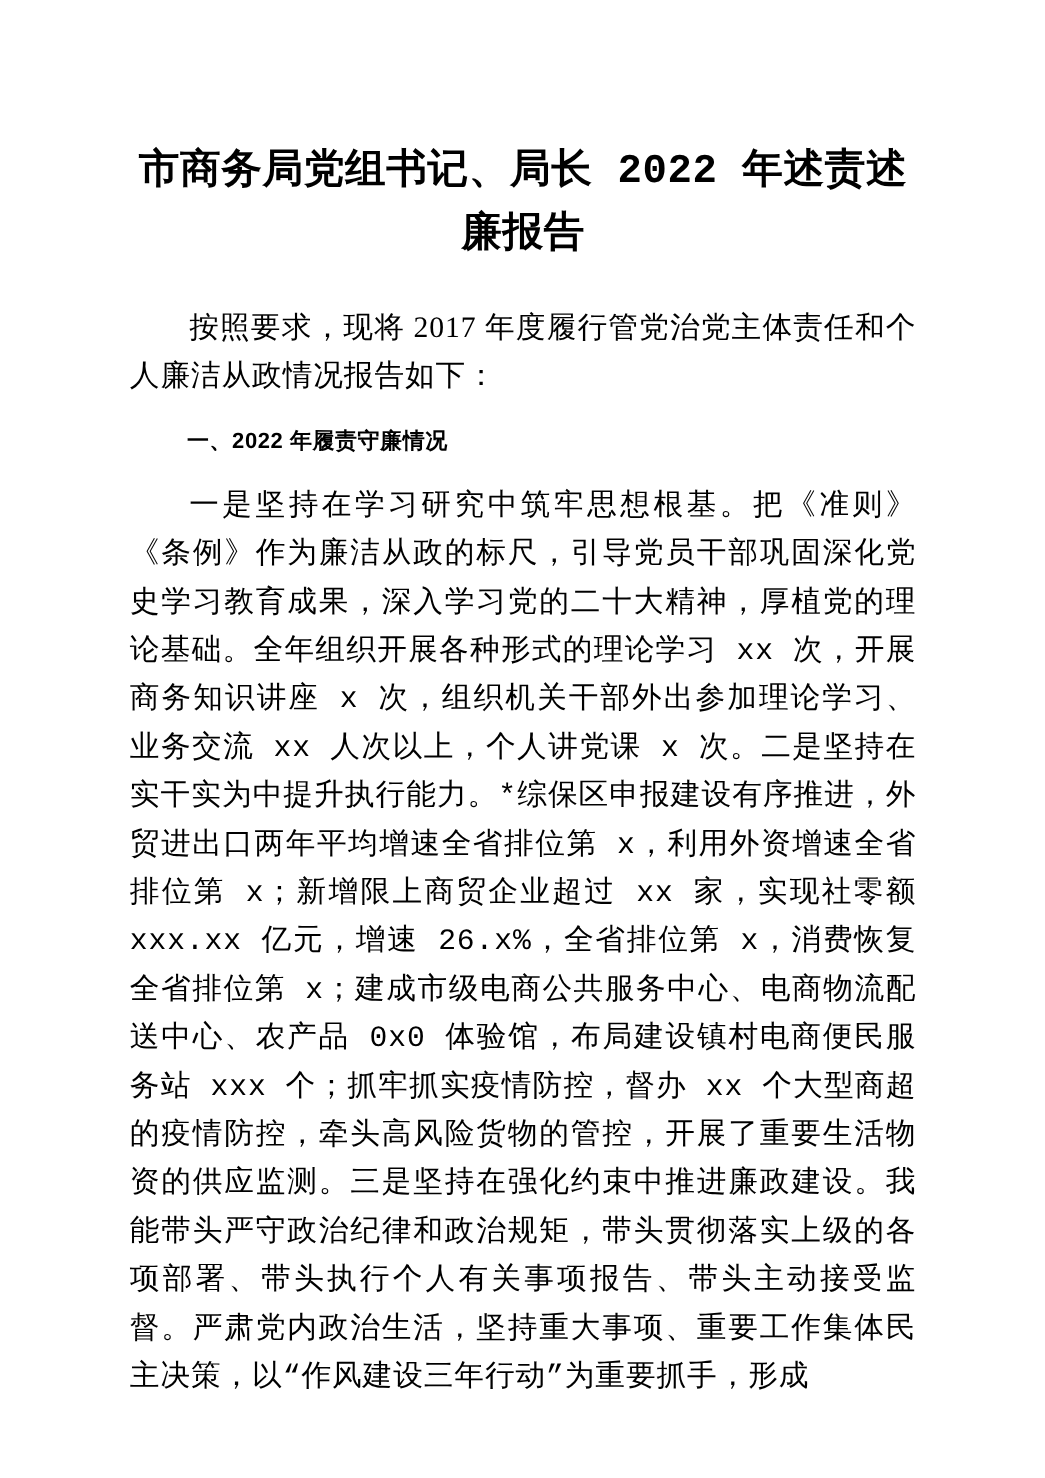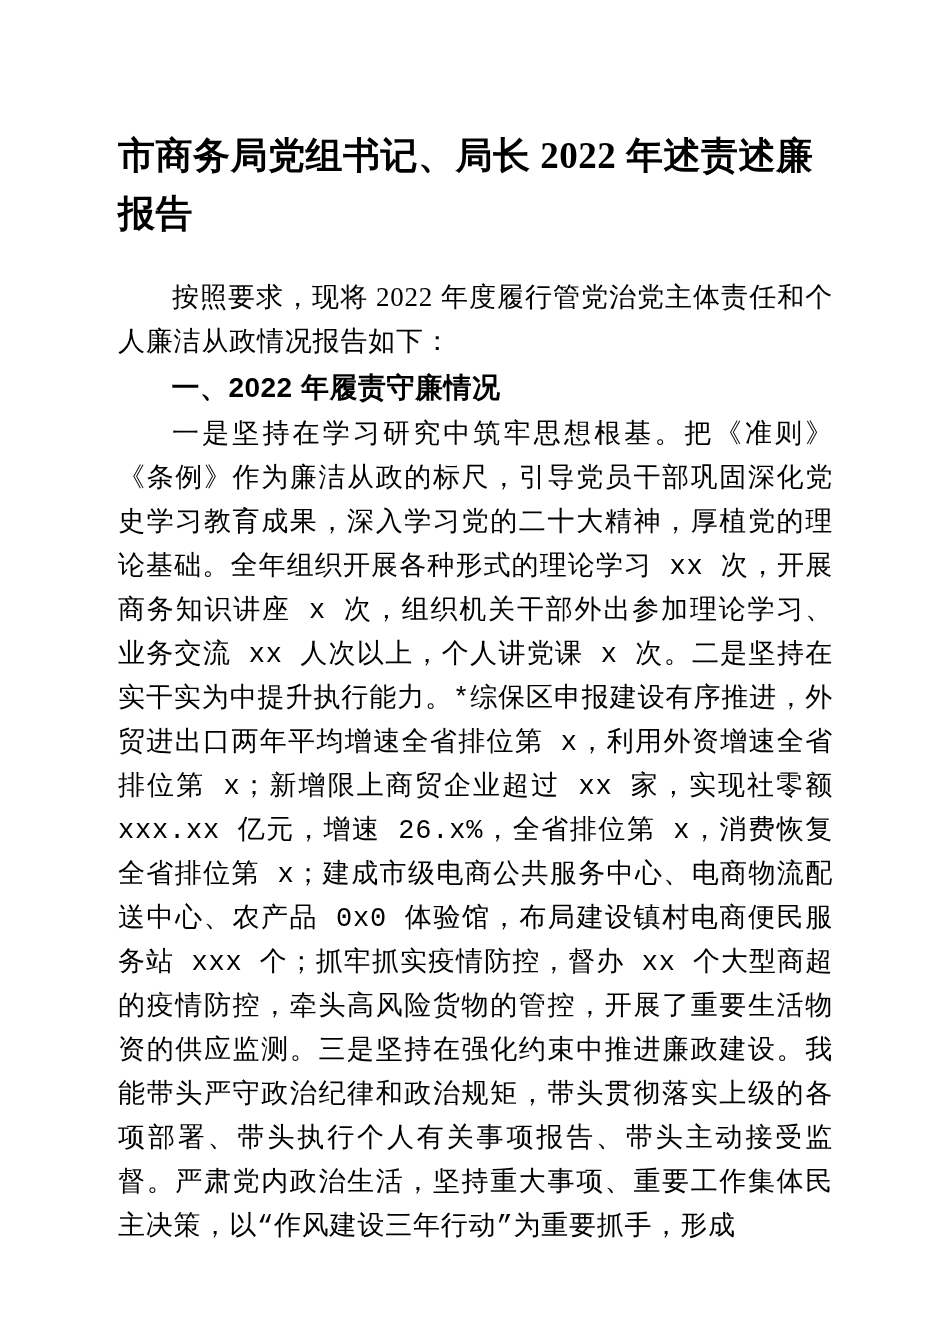--- a/index.html
+++ b/index.html
@@ -14,57 +14,58 @@
     background: #ffffff;
     color: #000000;
     overflow: hidden;
     font-family: "Liberation Serif", serif;
   }
   .content {
     padding: 127px 117px 0 118px;
   }
   .doc-title {
     margin: 0 0 32px 0;
-    font-family: Liberation Serif, serif;
+    font-family: Liberation Mono, monospace;
     font-size: 37px;
     font-weight: 700;
     line-height: 58px;
+    text-align: center;
     letter-spacing: 0.5px;
   }
   .para {
     margin: 0;
     font-size: 27px;
     line-height: 44px;
     letter-spacing: 0.8px;
     text-align: justify;
     text-justify: inter-ideograph;
     text-indent: 2em;
   }
   .intro-para {
     font-family: "Liberation Serif", serif;
   }
   .section-heading {
-    margin: 3px;
+    margin: 16px;
     font-family: "Liberation Sans", sans-serif;
-    font-size: 28px;
+    font-size: 20px;
     font-weight: 700;
     line-height: 44px;
     letter-spacing: 0.5px;
     text-indent: 1.8em;
   }
   .section-body {
     font-family: Liberation Mono, monospace;
   }
 </style>
 </head>
 <body>
 
 <div class="page">
   <div class="content">
     <h1 class="doc-title">市商务局党组书记、局长 2022 年述责述廉报告</h1>
 
-    <p class="para intro-para">按照要求，现将 2022 年度履行管党治党主体责任和个人廉洁从政情况报告如下：</p>
+    <p class="para intro-para">按照要求，现将 2017 年度履行管党治党主体责任和个人廉洁从政情况报告如下：</p>
 
     <h2 class="section-heading">一、2022 年履责守廉情况</h2>
 
     <p class="para section-body">一是坚持在学习研究中筑牢思想根基。把《准则》《条例》作为廉洁从政的标尺，引导党员干部巩固深化党史学习教育成果，深入学习党的二十大精神，厚植党的理论基础。全年组织开展各种形式的理论学习 xx 次，开展商务知识讲座 x 次，组织机关干部外出参加理论学习、业务交流 xx 人次以上，个人讲党课 x 次。二是坚持在实干实为中提升执行能力。*综保区申报建设有序推进，外贸进出口两年平均增速全省排位第 x，利用外资增速全省排位第 x；新增限上商贸企业超过 xx 家，实现社零额 xxx.xx 亿元，增速 26.x%，全省排位第 x，消费恢复全省排位第 x；建成市级电商公共服务中心、电商物流配送中心、农产品 0x0 体验馆，布局建设镇村电商便民服务站 xxx 个；抓牢抓实疫情防控，督办 xx 个大型商超的疫情防控，牵头高风险货物的管控，开展了重要生活物资的供应监测。三是坚持在强化约束中推进廉政建设。我能带头严守政治纪律和政治规矩，带头贯彻落实上级的各项部署、带头执行个人有关事项报告、带头主动接受监督。严肃党内政治生活，坚持重大事项、重要工作集体民主决策，以“作风建设三年行动”为重要抓手，形成</p>
   </div>
 </div>
 
 </body></html>

